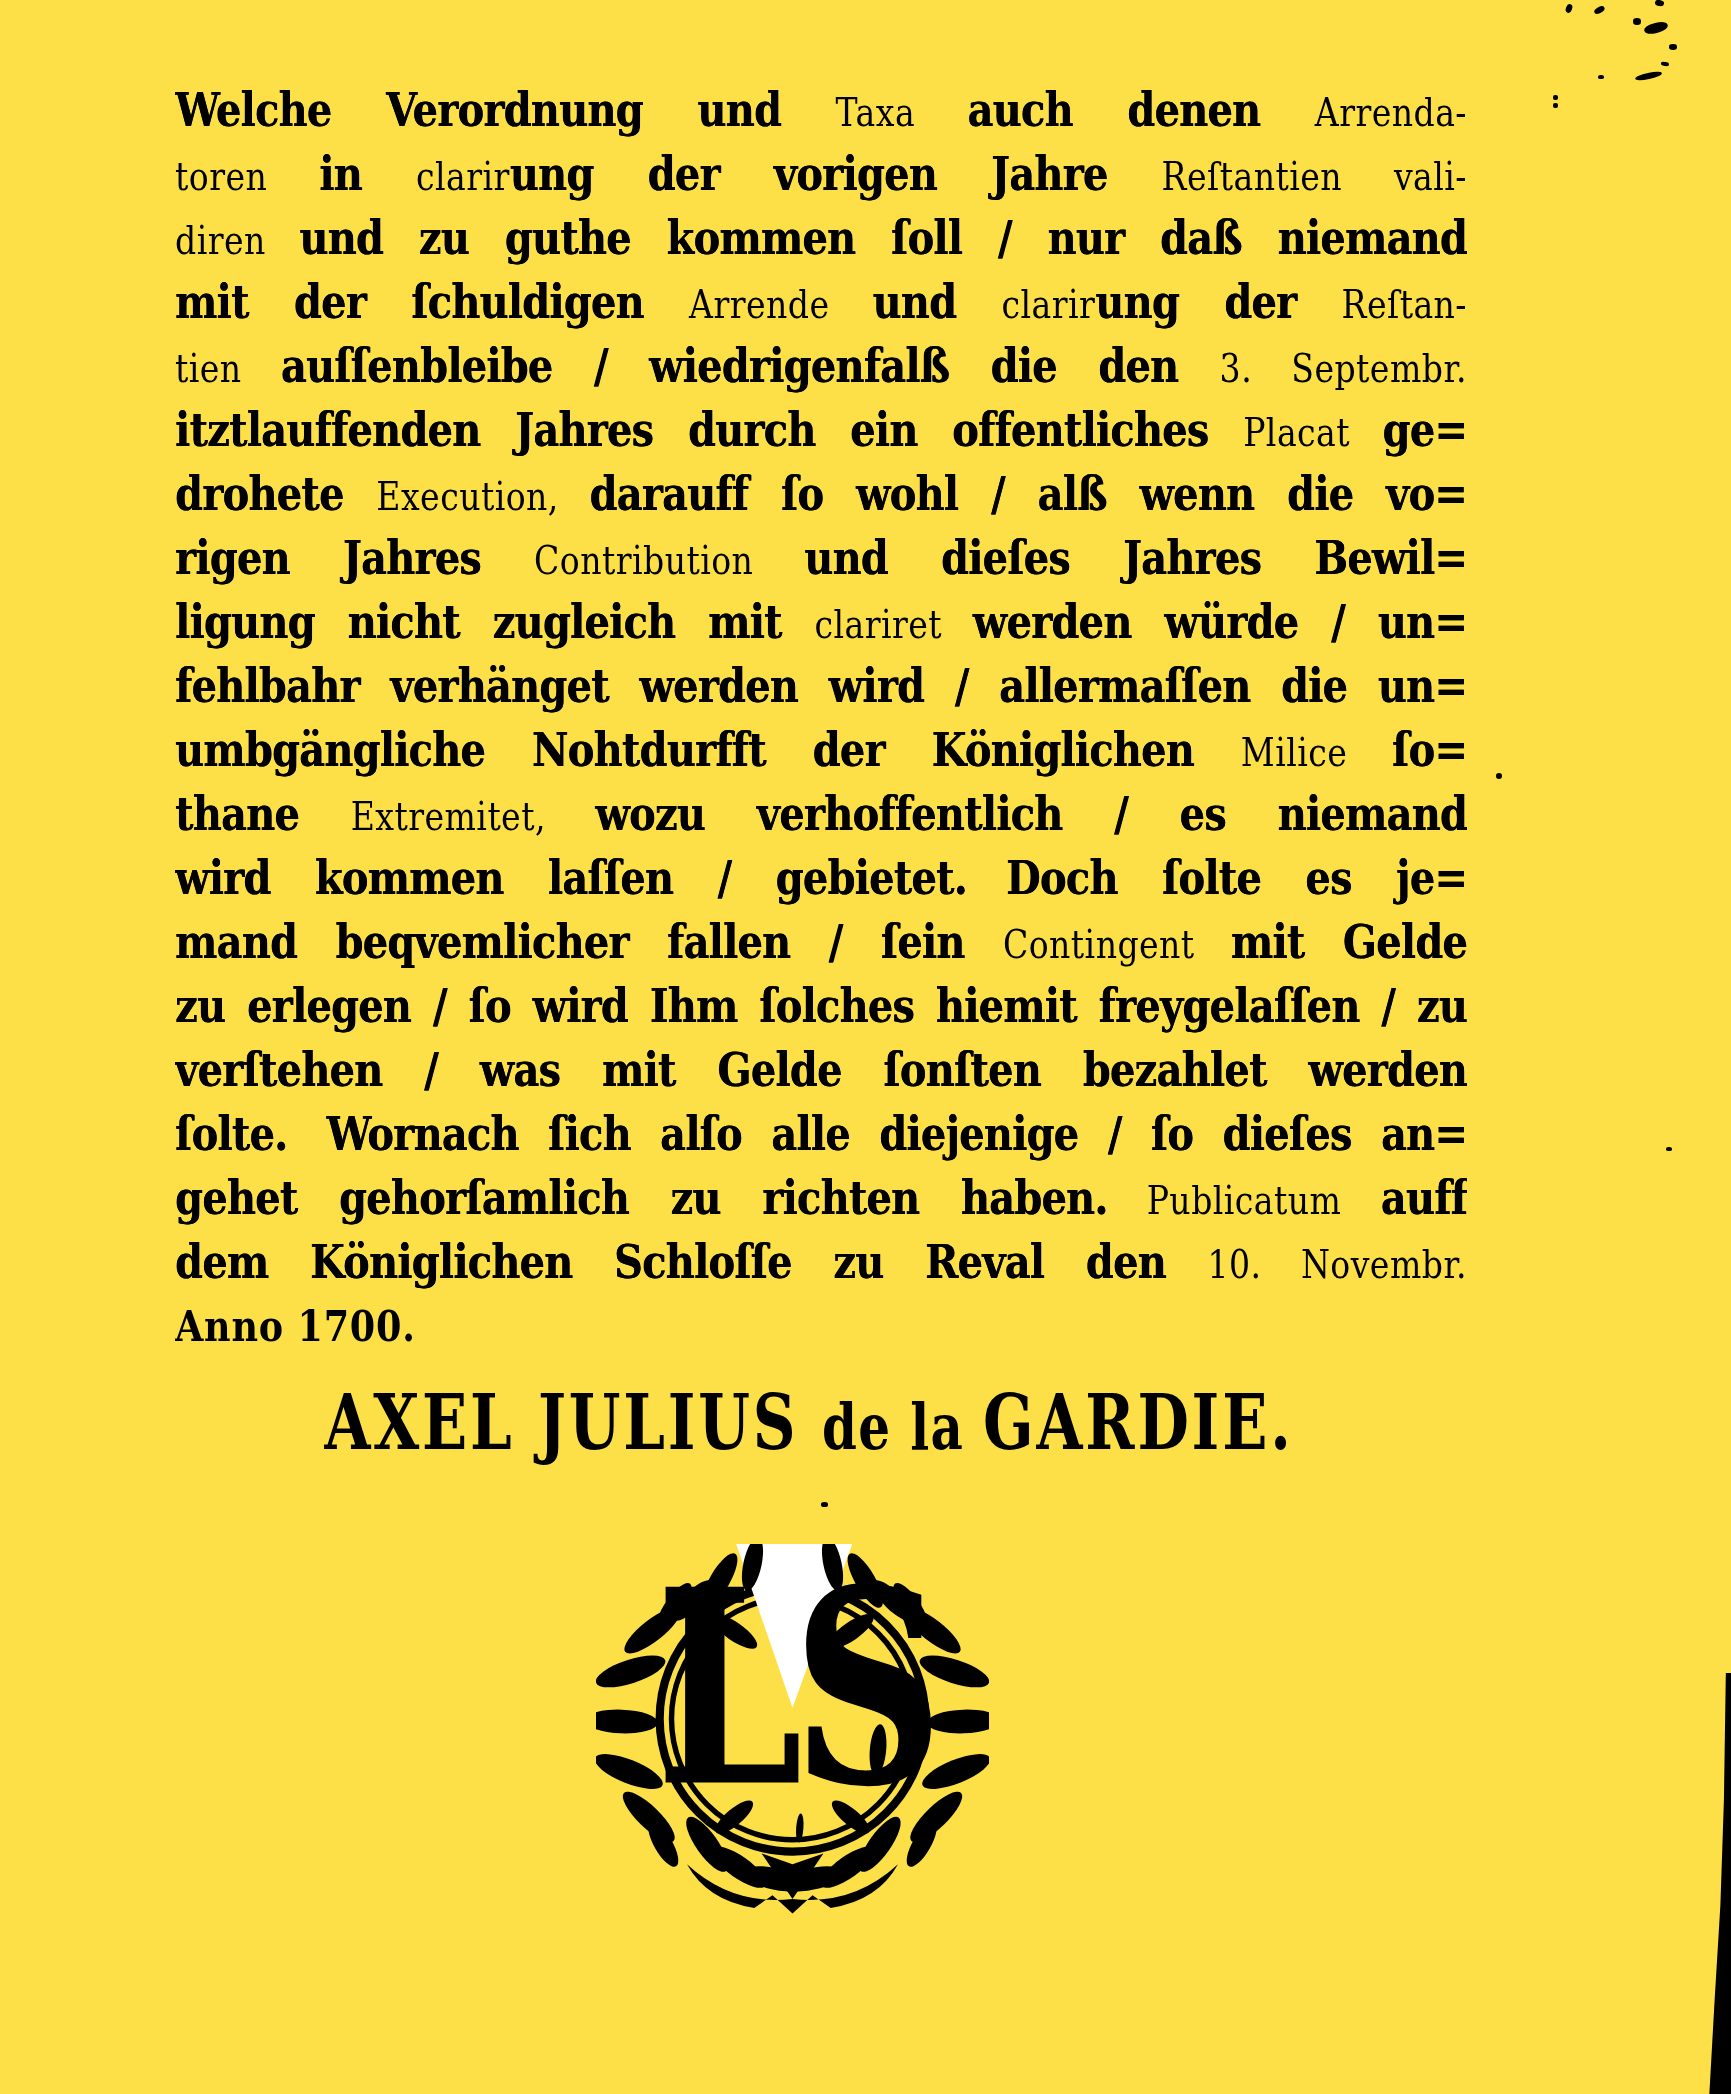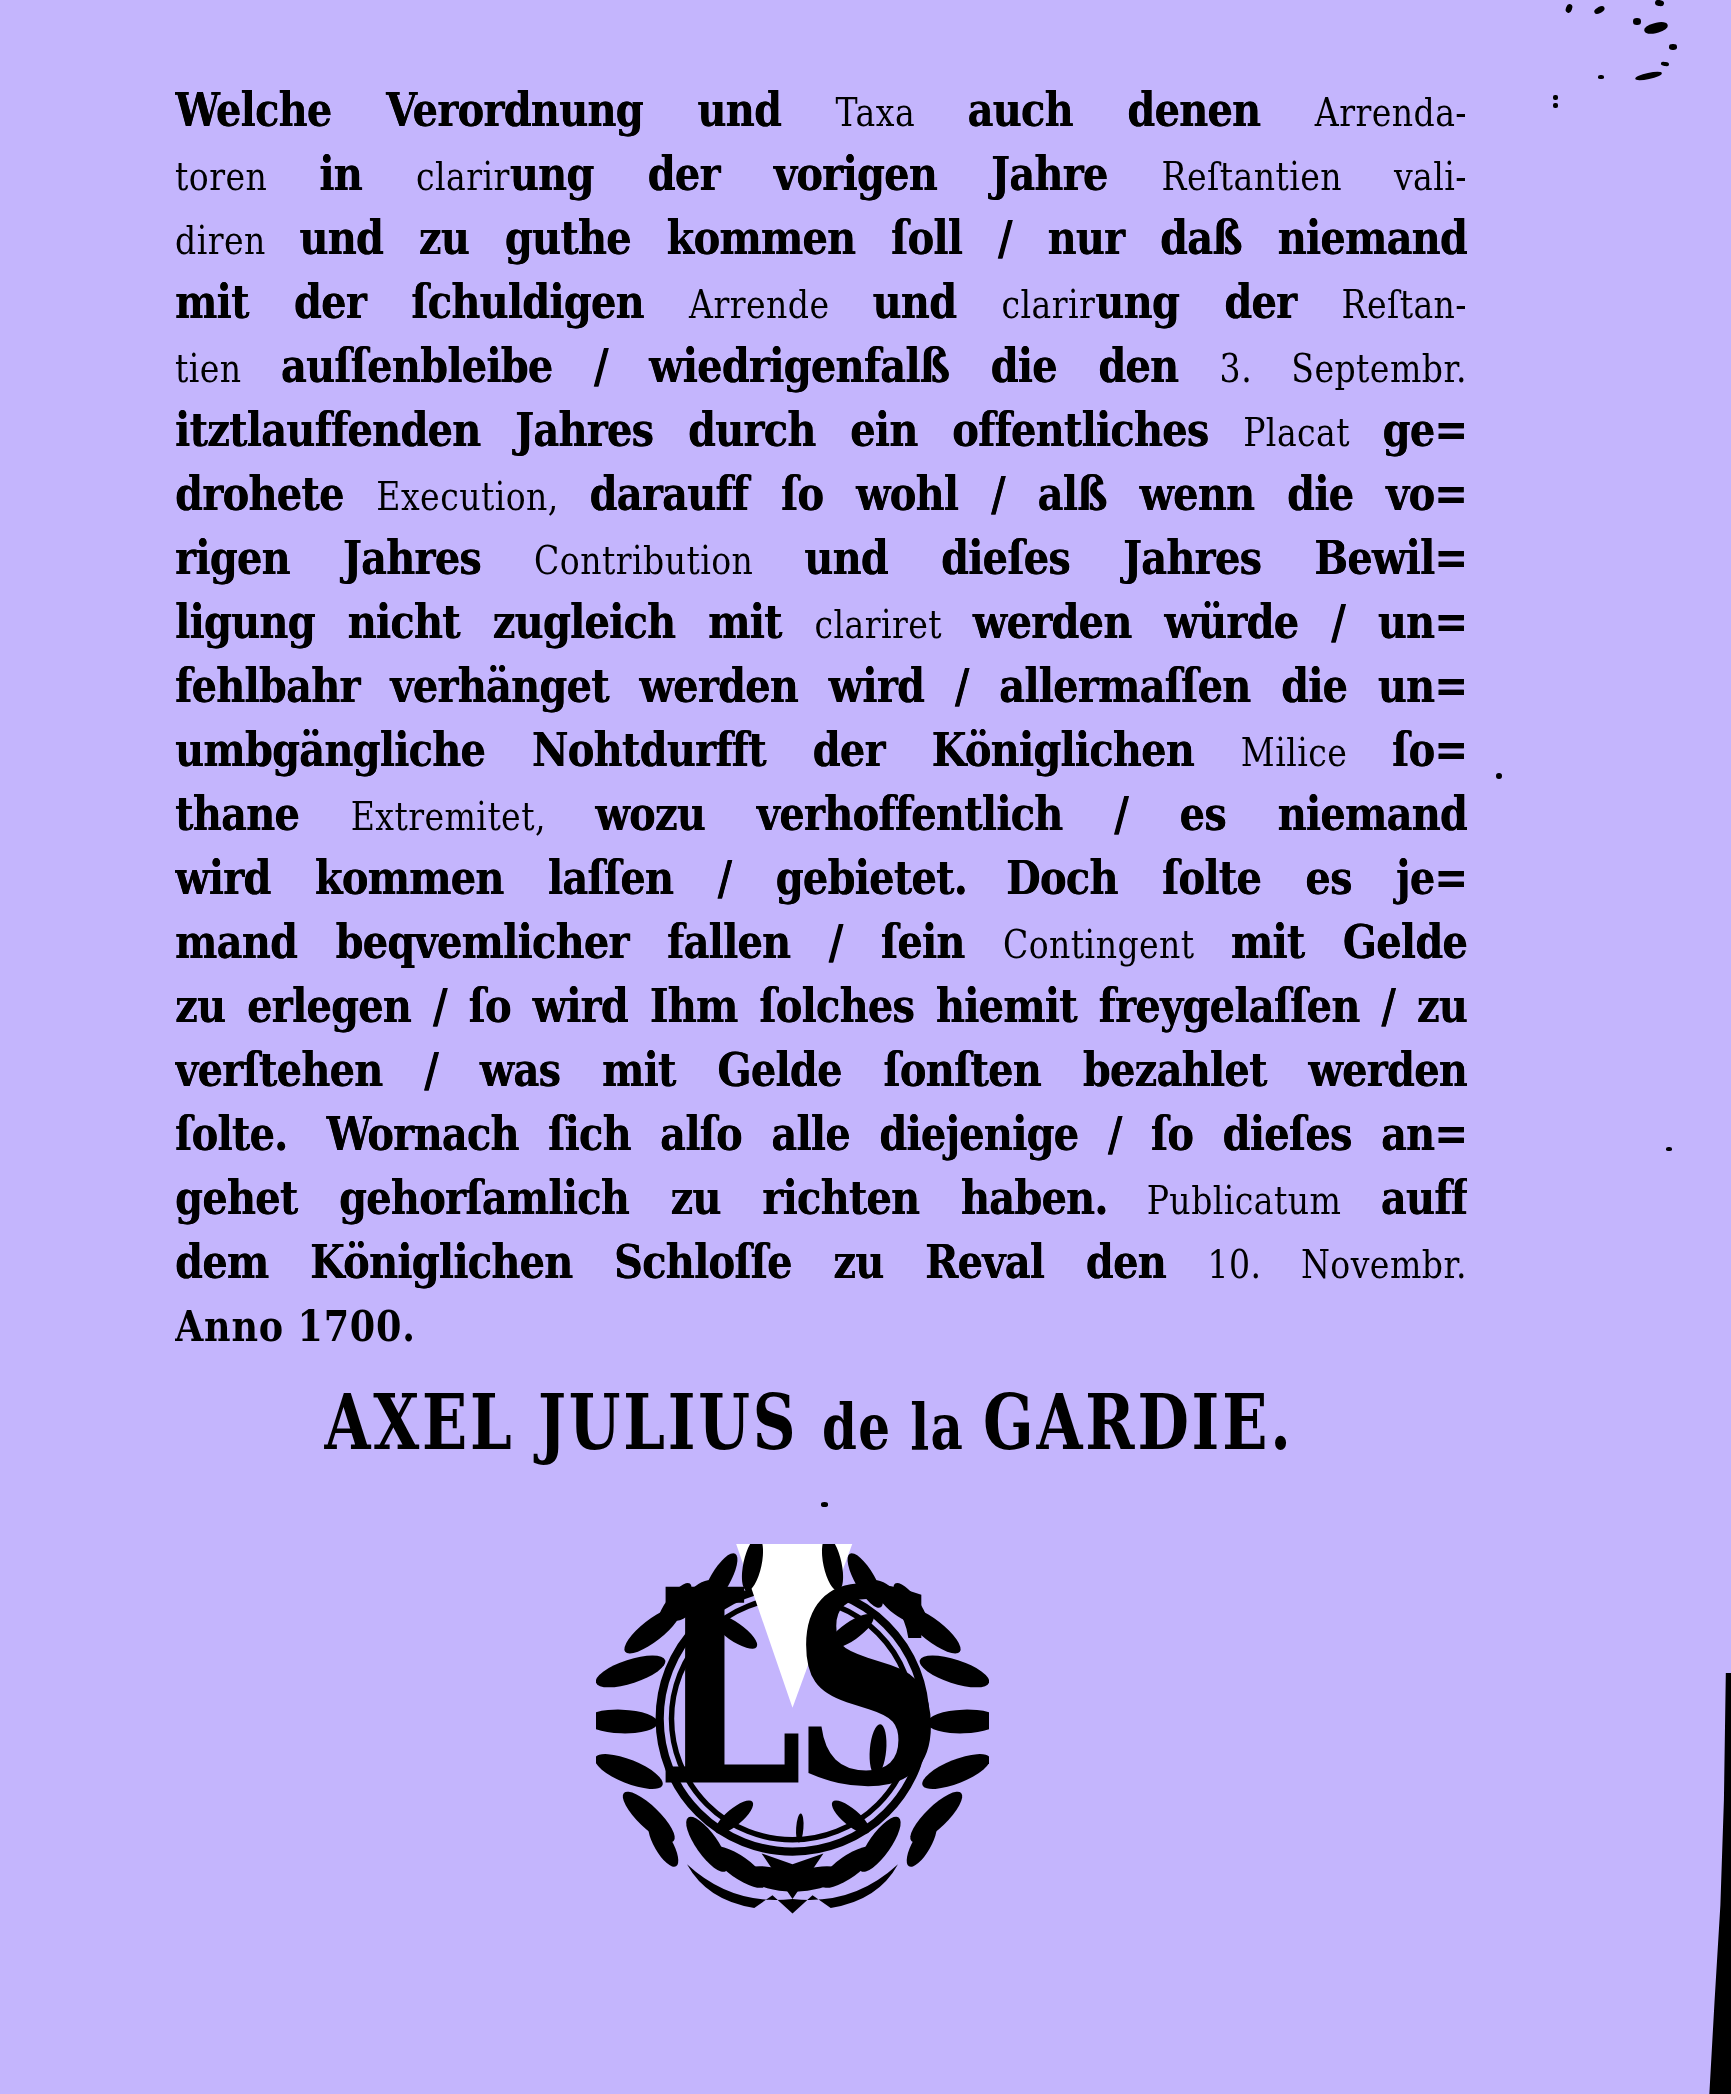--- a/index.html
+++ b/index.html
@@ -1,16 +1,16 @@
 <!DOCTYPE html>
 <html style="font-size:14.5px"><head>
 <meta charset="utf-8">
 <style>
   html,body{margin:0;padding:0;background:#e8e8e8;}
-  .page{position:relative;width:1731px;height:2095px;background:#c4b5fd;overflow:hidden;
+  .page{position:relative;width:1731px;height:2095px;background:#fde047;overflow:hidden;
         font-family:"DejaVu Serif","Liberation Serif",serif;color:#000;}
 
   
   .text-block{position:absolute;left:175px;top:78px;width:1520px;
               transform:scaleX(0.85);transform-origin:0 0;}
   .line{height:64px;line-height:64px;text-align:justify;text-align-last:justify;
         overflow:hidden;}
   .line.no-just{text-align:left;text-align-last:left;}
   .seg-f{font-weight:bold;font-size:47px;letter-spacing:-0.9px;
          text-shadow:0.4px 0 0 #000;}

